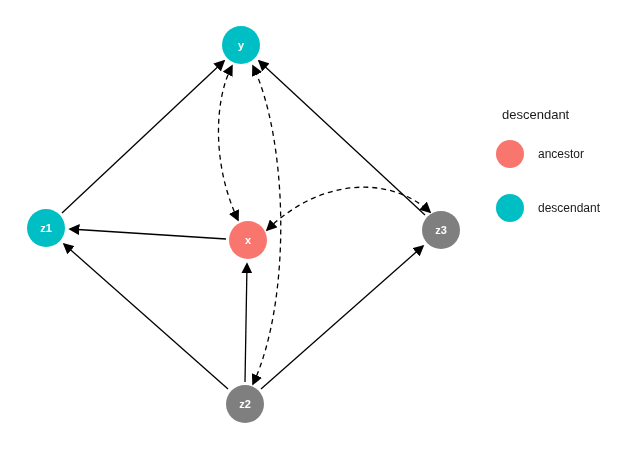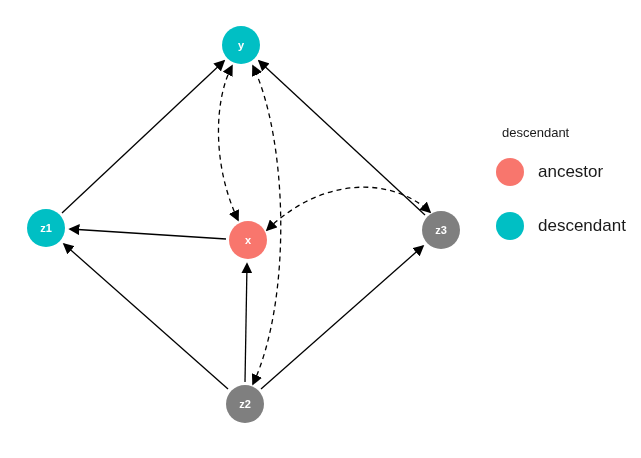--- a/index.html
+++ b/index.html
@@ -3,25 +3,25 @@
 <meta charset="utf-8">
 <style>
   html,body{margin:0;padding:0;background:#ffffff;}
   body{font-family:"Liberation Sans","DejaVu Sans",sans-serif;}
   .stage{position:relative;width:641px;height:458px;background:#ffffff;overflow:hidden;}
   svg{position:absolute;left:0;top:0;}
   .edge{stroke:#000;stroke-width:1.3;fill:none;}
   .edge.dashed{stroke-dasharray:5 4;}
   .node-label{fill:#ffffff;font-size:11px;font-weight:bold;text-anchor:middle;dominant-baseline:middle;
     font-family:"Liberation Sans","DejaVu Sans",sans-serif;}
-  .legend{position:absolute;left:496px;top:125px;width:140px;}
+  .legend{position:absolute;left:496px;top:107px;width:140px;}
   .legend-title{font-size:13px;color:#1a1a1a;margin:0 0 18px 6px;}
   .legend-item{display:flex;align-items:center;margin-bottom:26px;}
   .legend-swatch{width:28px;height:28px;border-radius:50%;flex:0 0 28px;margin-right:14px;}
-  .legend-label{font-size:17px;color:#1a1a1a;}
+  .legend-label{font-size:12px;color:#1a1a1a;}
 </style>
 </head>
 <body>
 
 <div class="stage">
 
   <svg width="641" height="458" viewBox="0 0 641 458">
     <defs>
       <marker id="arrow" viewBox="0 0 10 10" refX="8.5" refY="5" markerWidth="8.5" markerHeight="8.5" orient="auto-start-reverse">
         <path d="M0,0 L10,5 L0,10 z" fill="#000"></path>

